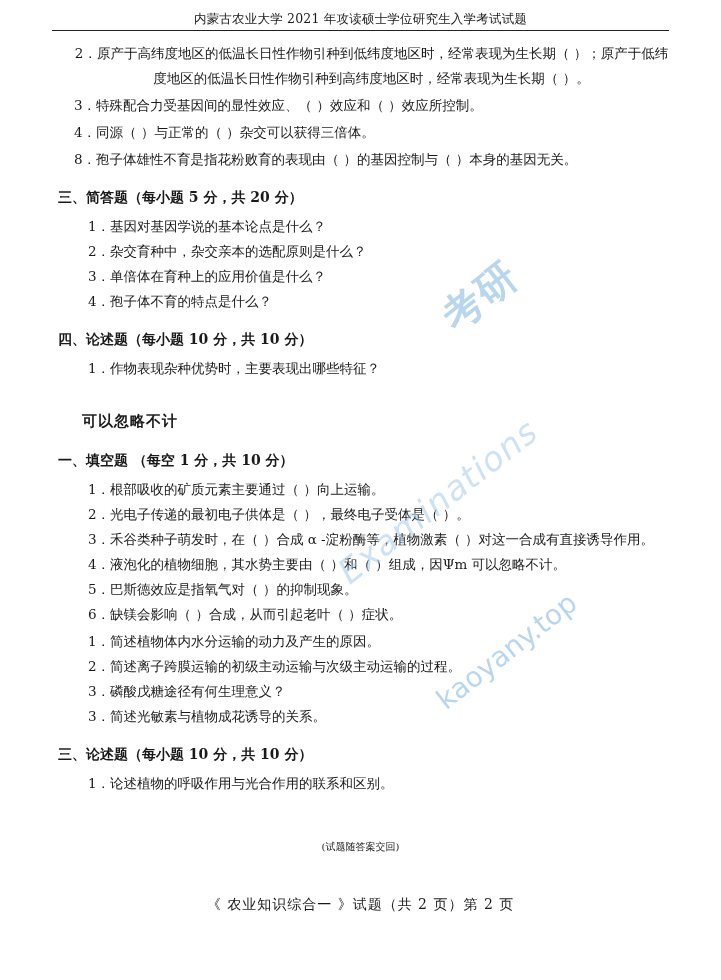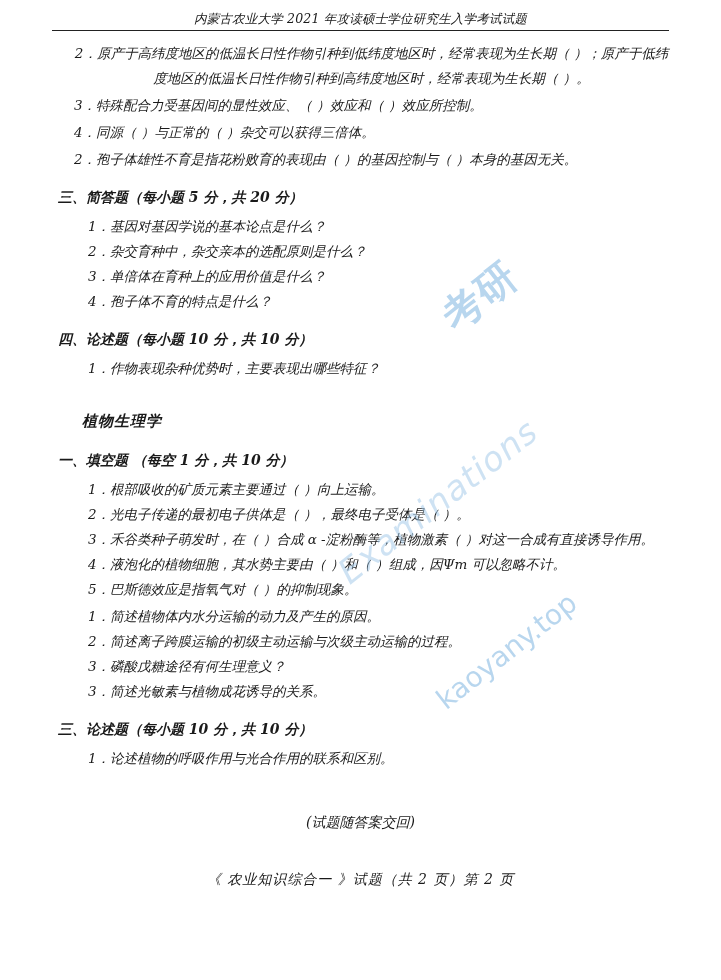--- a/index.html
+++ b/index.html
@@ -14,21 +14,20 @@
     font-family: "DejaVu Serif", "Liberation Serif", serif;
     color: #1a1a1a;
     overflow: hidden;
   }
   .page {
     position: relative;
     width: 721px;
     height: 980px;
     box-sizing: border-box;
     padding: 10px 52px 0 52px;
-    font-style: italic;
   }
   .header-title {
     text-align: center;
     font-size: 12.5px;
     line-height: 18px;
     letter-spacing: 0.2px;
     margin-bottom: 2px;
   }
   .rule {
     border: 0;
@@ -66,21 +65,21 @@
     font-size: 13.5px;
     line-height: 25px;
     padding-left: 36px;
     margin: 0;
   }
   .blk {
     margin-bottom: 2px;
   }
   .note {
     text-align: center;
-    font-size: 14px;
+    font-size: 10px;
     line-height: 22px;
     margin-top: 40px;
   }
   .footer {
     text-align: center;
     font-size: 14px;
     line-height: 24px;
     margin-top: 34px;
     letter-spacing: 1px;
   }
@@ -134,45 +133,46 @@
 
 <div class="page">
 
   <div class="header-title">内蒙古农业大学 2021 年攻读硕士学位研究生入学考试试题</div>
   <hr class="rule">
 
   <div class="blk">
     <p class="item wrap">2．原产于高纬度地区的低温长日性作物引种到低纬度地区时，经常表现为生长期（    ）；原产于低纬度地区的低温长日性作物引种到高纬度地区时，经常表现为生长期（    ）。</p>
     <p class="item">3．特殊配合力受基因间的显性效应、（    ）效应和（    ）效应所控制。</p>
     <p class="item">4．同源（    ）与正常的（    ）杂交可以获得三倍体。</p>
-    <p class="item">2．孢子体雄性不育是指花粉败育的表现由（    ）的基因控制与（    ）本身的基因无关。</p>
+    <p class="item">8．孢子体雄性不育是指花粉败育的表现由（    ）的基因控制与（    ）本身的基因无关。</p>
   </div>
 
   <div class="section-head">三、简答题（每小题 5 分，共 20 分）</div>
   <div class="blk">
     <p class="q">1．基因对基因学说的基本论点是什么？</p>
     <p class="q">2．杂交育种中，杂交亲本的选配原则是什么？</p>
     <p class="q">3．单倍体在育种上的应用价值是什么？</p>
     <p class="q">4．孢子体不育的特点是什么？</p>
   </div>
 
   <div class="section-head">四、论述题（每小题 10 分，共 10 分）</div>
   <div class="blk">
     <p class="q">1．作物表现杂种优势时，主要表现出哪些特征？</p>
   </div>
 
-  <div class="subject-title">植物生理学</div>
+  <div class="subject-title">可以忽略不计</div>
 
   <div class="section-head">一、填空题 （每空 1 分，共 10 分）</div>
   <div class="blk">
     <p class="q">1．根部吸收的矿质元素主要通过（ ）向上运输。</p>
     <p class="q">2．光电子传递的最初电子供体是（ ），最终电子受体是（ ）。</p>
     <p class="q">3．禾谷类种子萌发时，在（ ）合成 α -淀粉酶等，植物激素（ ）对这一合成有直接诱导作用。</p>
     <p class="q">4．液泡化的植物细胞，其水势主要由（ ）和（ ）组成，因Ψm 可以忽略不计。</p>
     <p class="q">5．巴斯德效应是指氧气对（ ）的抑制现象。</p>
+    <p class="q">6．缺镁会影响（ ）合成，从而引起老叶（ ）症状。</p>
   </div>
 
   <div class="blk">
     <p class="q">1．简述植物体内水分运输的动力及产生的原因。</p>
     <p class="q">2．简述离子跨膜运输的初级主动运输与次级主动运输的过程。</p>
     <p class="q">3．磷酸戊糖途径有何生理意义？</p>
     <p class="q">3．简述光敏素与植物成花诱导的关系。</p>
   </div>
 
   <div class="section-head">三、论述题（每小题 10 分，共 10 分）</div>

